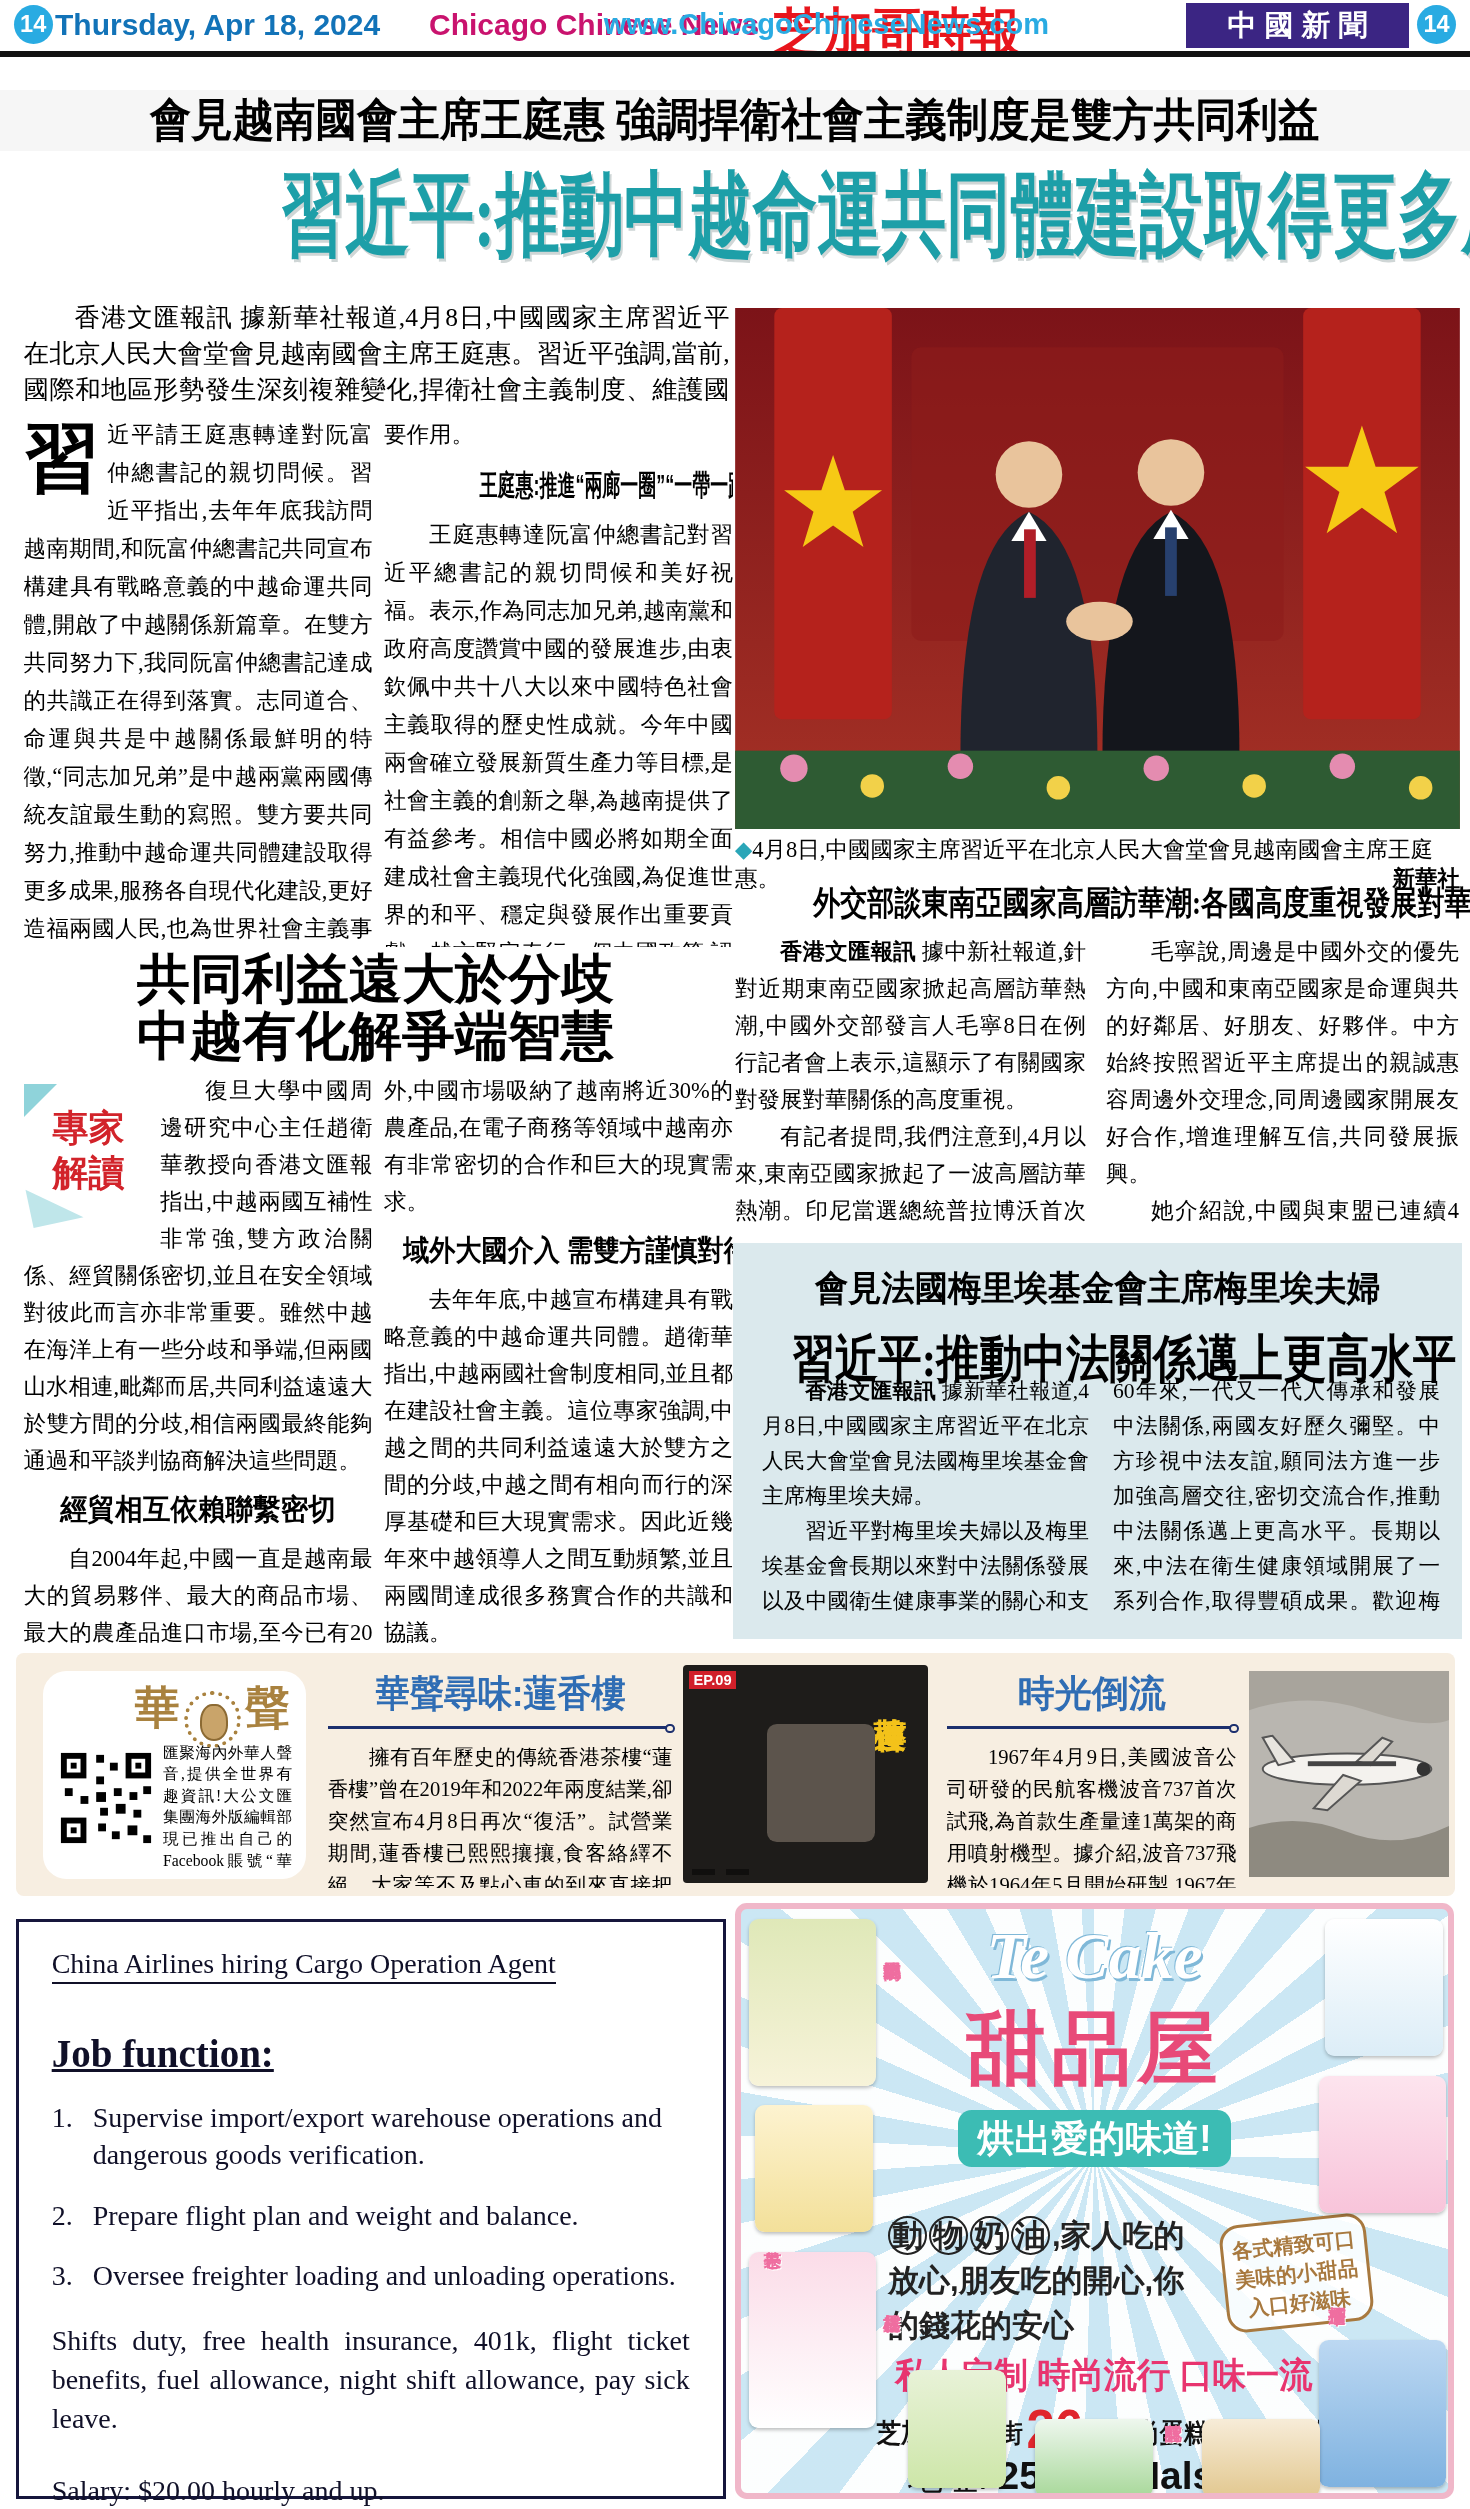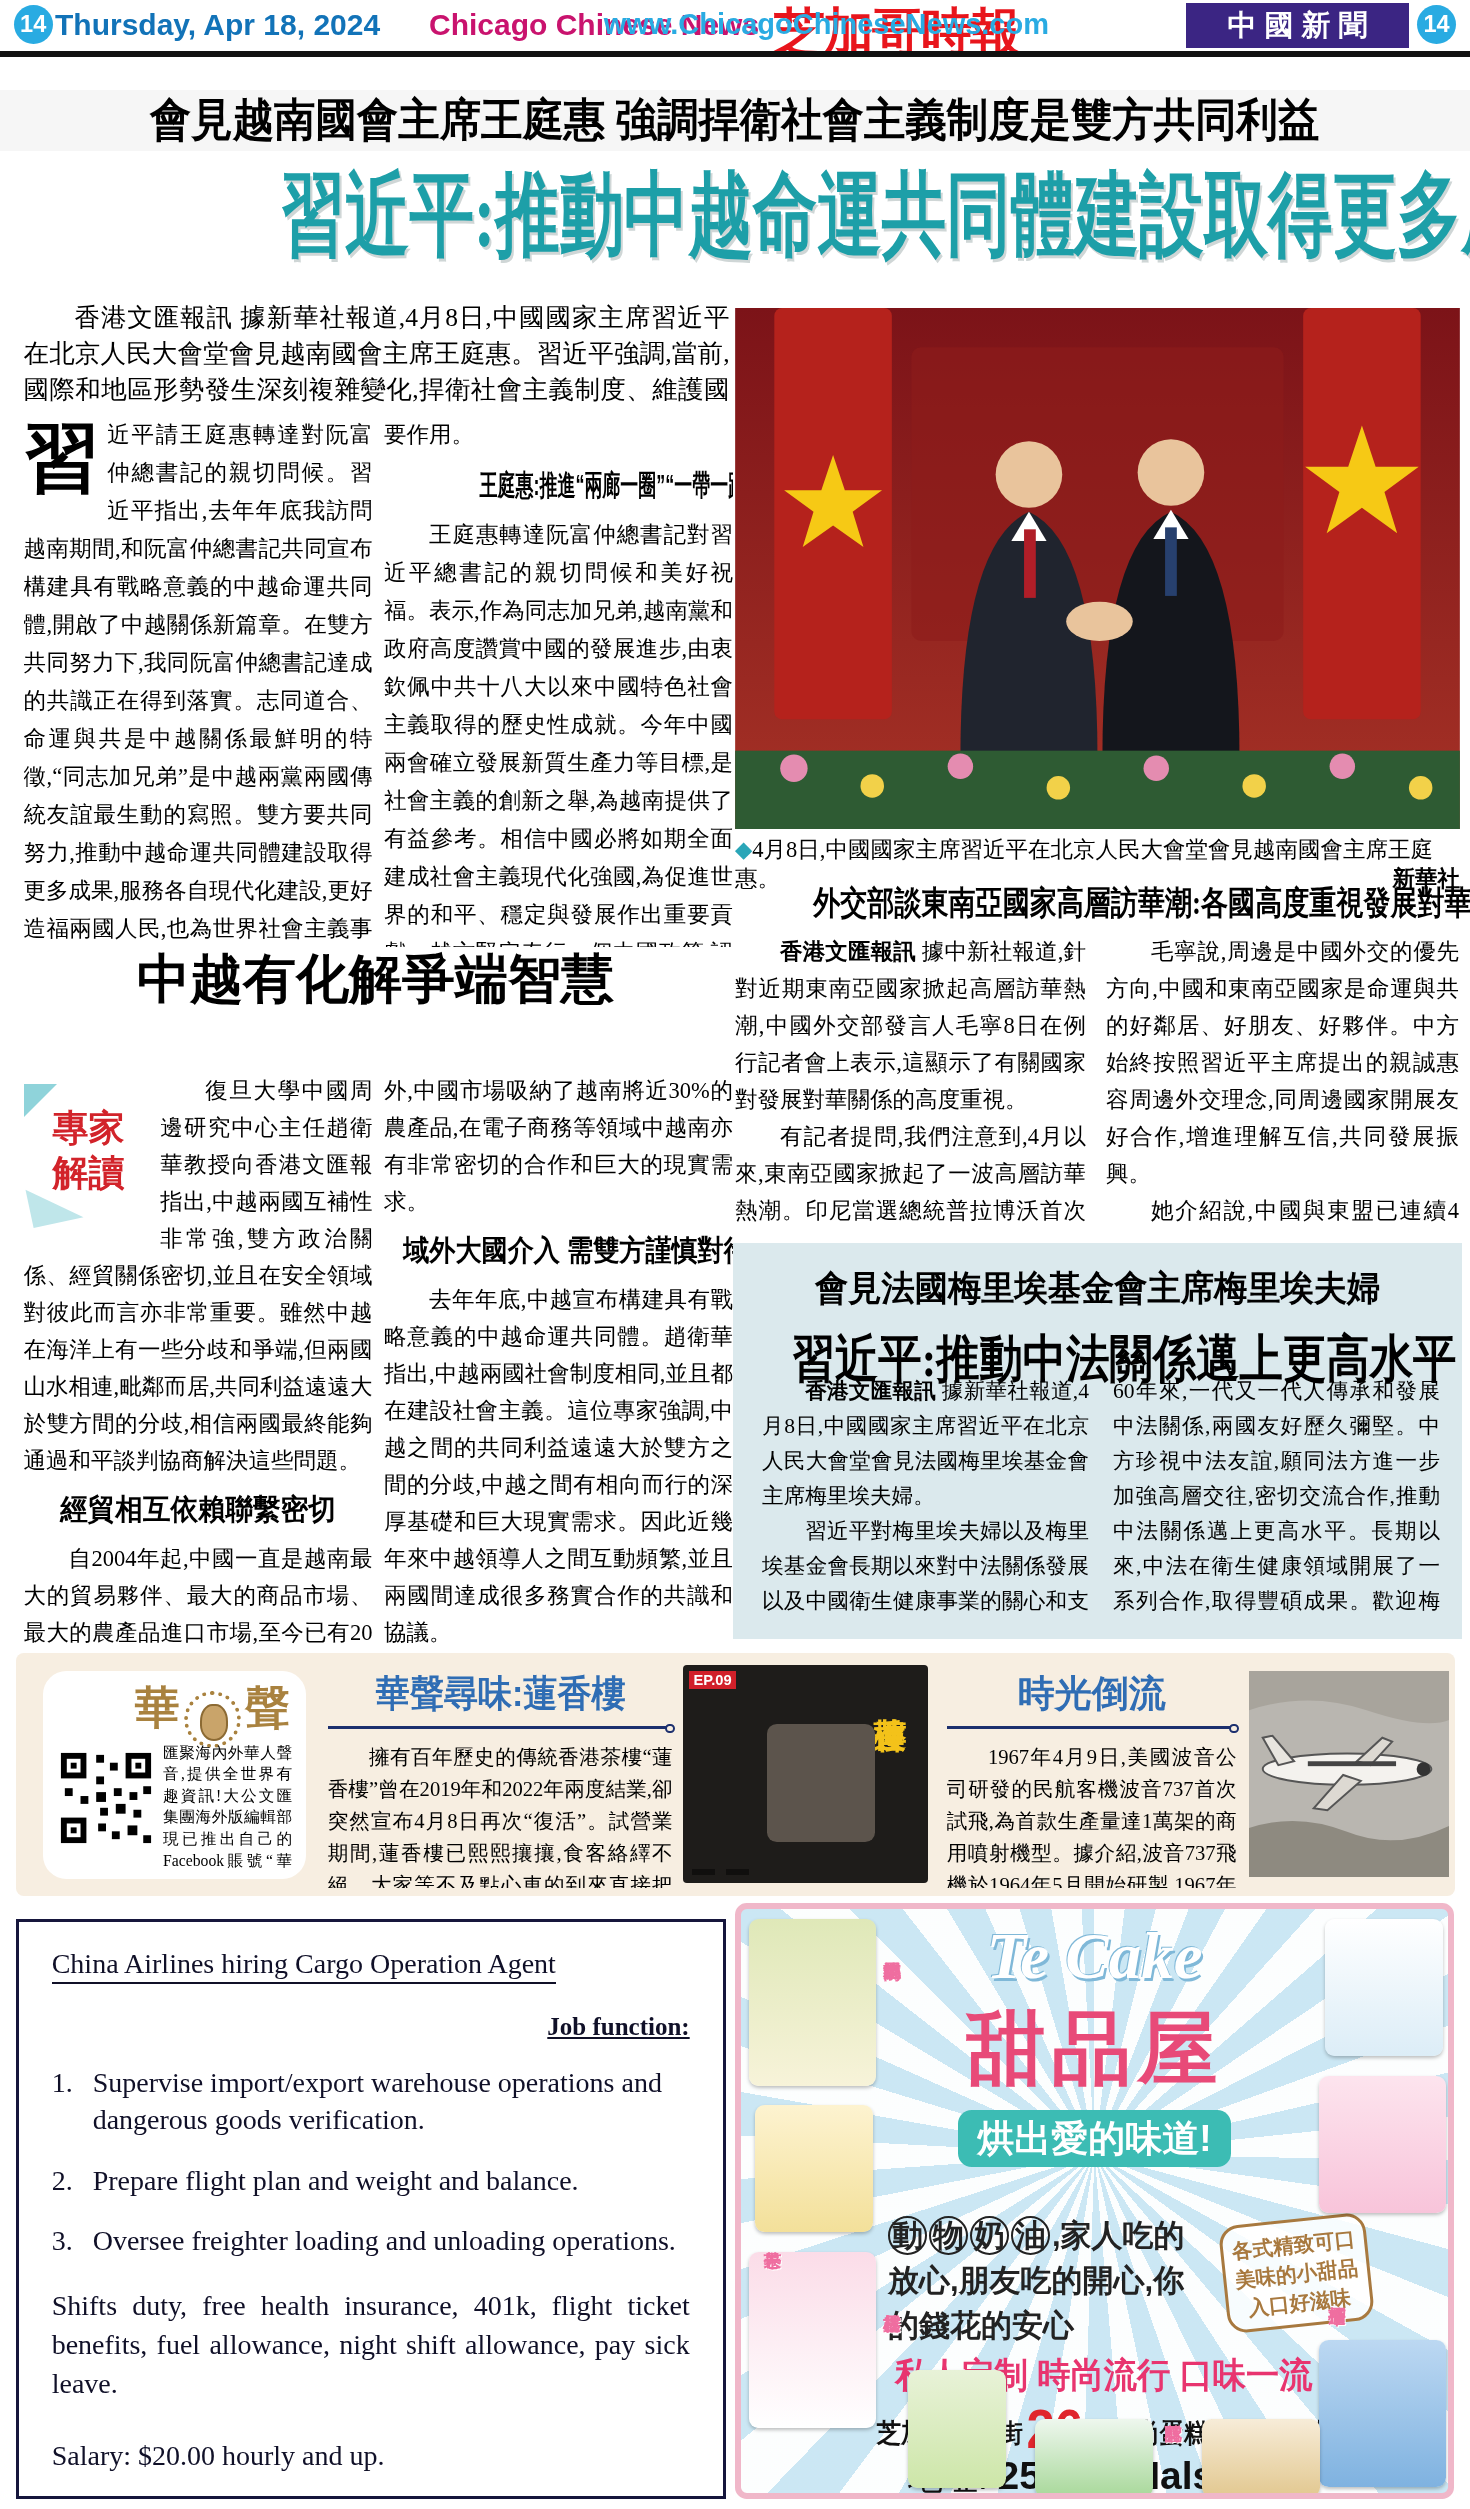--- a/index.html
+++ b/index.html
@@ -38,21 +38,21 @@
   .smallco{font-size:20.6px;line-height:32px;text-align:justify;overflow:hidden}
   .smallco p{text-indent:2em;margin:0}
   
   .darkthumb{background:#1e1c1a;border-radius:3.9px;position:relative;overflow:hidden}
   .vtext{writing-mode:vertical-rl;text-orientation:upright;font-weight:bold;font-family:"Liberation Sans",sans-serif}
   .eptag{position:absolute;left:5.9px;top:5.9px;background:#d1202a;color:#fff;font-size:14.7px;font-weight:bold;padding:1px 4.9px;font-family:"Liberation Sans",sans-serif}
   .wlabel{background:rgba(0,0,0,.45);color:#fff;font-size:14.7px;padding:2.9px 2px}
   
   .caad{border:3.9px solid #16163c;background:#fff;padding:25.5px 33px;color:#101028}
   .caad .ti{font-size:28px;border-bottom:2.9px solid #101028;display:inline-block;padding-bottom:2px}
-  .caad .job{font-size:25px;font-weight:bold;text-decoration:underline;text-align:right;margin-top:29px}
+  .caad .job{font-size:39px;font-weight:bold;text-decoration:underline;text-align:left;margin-top:47px}
   .caad .it{display:flex;font-size:28px;line-height:37px;margin-top:23.5px}
   .caad .it b{font-weight:normal;width:41px;flex:none}
   .caad .pr{font-size:28px;line-height:39px;margin-top:27.4px;text-align:justify}
   
   .tecake{border:6.9px solid #f0b7c9;border-radius:11.8px;overflow:hidden;
     background:repeating-conic-gradient(from 0deg at 50% 42%,rgba(255,255,255,.95) 0 7deg,rgba(203,231,244,.95) 7deg 14deg) #cde7f3}
   .tk-brand{font-size:65px;font-style:italic;font-weight:bold;color:#fff;text-shadow:2px 2.9px 0 #7fb8d8,-1px -1px 0 #7fb8d8}
   .tk-name{font-size:80px;font-weight:bold;color:#e84a78;letter-spacing:5.9px;font-family:"Liberation Sans",sans-serif}
   .tk-slogan{display:inline-block;background:#3cbcb4;color:#fff;font-size:37px;font-weight:bold;border-radius:13.7px;padding:3.9px 19.6px;font-family:"Liberation Sans",sans-serif}
   .tk-desc{font-size:31px;line-height:45px;color:#222;font-family:"Liberation Sans",sans-serif;font-weight:bold;text-align:left}
@@ -149,20 +149,21 @@
   <div class="abs co" style="left:735px;top:933px;width:351px;height:292px;font-size:22.5px;line-height:37px">
     <p><span class="ld">香港文匯報訊</span><span> 據中新社報道,針對近期東南亞國家掀起高層訪華熱潮,中國外交部發言人毛寧8日在例行記者會上表示,這顯示了有關國家對發展對華關係的高度重視。</span></p>
     <p>有記者提問,我們注意到,4月以來,東南亞國家掀起了一波高層訪華熱潮。印尼當選總統普拉博沃首次出訪首站即選擇中國。上周,王毅外長在廣西分別會見老撾副總理兼外長沙倫賽、越南外長裴青山、東帝汶外長賁迪拓。本周,泰國公主詩琳通、越南國會主席王庭惠、新加坡副總理王瑞傑到訪中國。發言人能否介紹更多情況? 毛寧表示,近日,多位東南亞國家領導人和外長相繼訪華,顯示了有關國家對發展對華關係的高度重視。</p>
   </div>
   <div class="abs co" style="left:1106px;top:933px;width:353px;height:292px;font-size:22.5px;line-height:37px">
     <p>毛寧說,周邊是中國外交的優先方向,中國和東南亞國家是命運與共的好鄰居、好朋友、好夥伴。中方始終按照習近平主席提出的親誠惠容周邊外交理念,同周邊國家開展友好合作,增進理解互信,共同發展振興。</p>
     <p>她介紹說,中國與東盟已連續4年互為最大貿易夥伴。今年前兩個月,中國與東盟貿易總額就達9,932億元人民幣,增長8.1%。東南亞國家是共建“一帶一路”的重要合作夥伴,中老鐵路、雅萬高鐵、中馬“兩國雙園”等一大批合作項目加快了區域增長,惠及地區人民。中國同新加坡、馬來西亞、泰國實現互免簽證,“中國—東盟人文交流年”將舉辦一系列豐富多彩活動,促進雙方民眾相知相親。</p>
   </div>
 
   <div class="abs ctr" style="left:23.5px;top:951px;width:704px;height:116px;font-weight:bold;font-size:53px;line-height:57px">
+    <div>共同利益遠大於分歧</div>
     <div>中越有化解爭端智慧</div>
   </div>
   <div class="abs co" style="left:23.5px;top:1072px;width:349px;height:576px;font-size:22.5px;line-height:37px">
     <div class="badge">
       <i class="tri1"></i>
       <i class="tri2"></i>
       <div class="bt">
           <div>專家</div>
           <div>解讀</div>
         </div>

